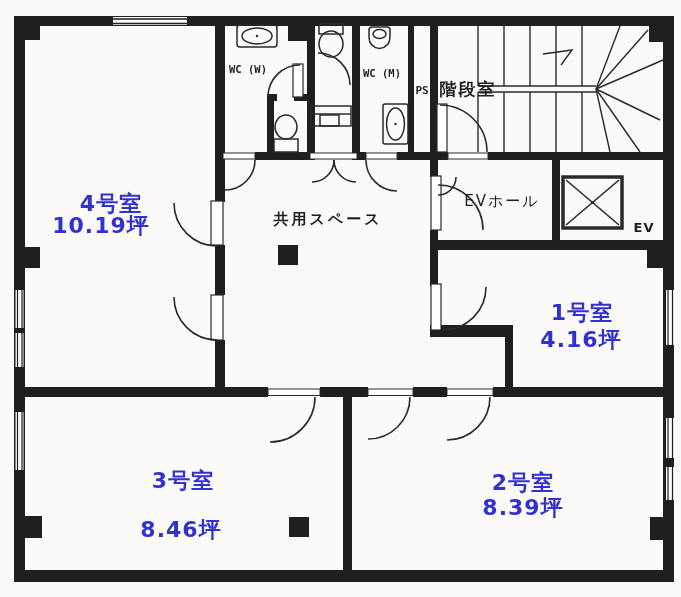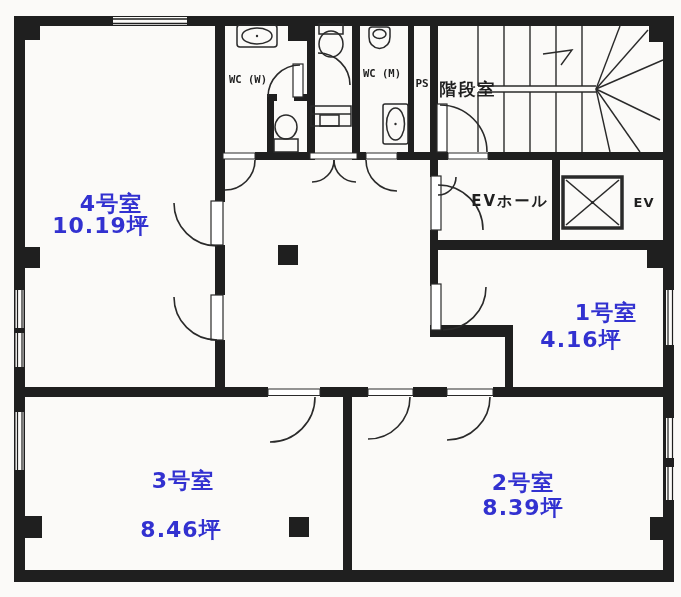--- a/index.html
+++ b/index.html
@@ -10,22 +10,22 @@
     overflow:hidden;
   }
   #plan-svg{position:absolute;left:0;top:0;}
   .lbl{position:absolute;transform:translate(-50%,-50%);white-space:nowrap;
        color:#1f1f1f;font-weight:700;line-height:1;}
   .room-name,.room-area{color:#3231d0;font-size:22px;font-weight:600;letter-spacing:1px;}
   .big-jp{font-size:15px;letter-spacing:3px;}
   .mid-jp{font-size:17px;letter-spacing:2px;}
   .small-lbl{font-size:10.5px;letter-spacing:0px;font-family:"DejaVu Sans Mono","Liberation Mono",monospace;font-weight:700;}
   .ps-lbl{font-size:11px;font-family:"DejaVu Sans Mono","Liberation Mono",monospace;font-weight:700;}
-  .ev-lbl{font-size:13px;font-weight:700;letter-spacing:1px;}
-  .evhall-lbl{font-size:15px;font-weight:700;letter-spacing:2px;margin-left:8px;}
+  .ev-lbl{font-size:13px;font-weight:700;letter-spacing:1px;margin-top:25px;}
+  .evhall-lbl{font-size:15px;font-weight:400;letter-spacing:2px;}
 </style>
 </head>
 <body>
 
 <div id="stage">
 
   <svg id="plan-svg" width="681" height="597" viewBox="0 0 681 597">
 
     <g fill="#1f1f1f" stroke="none">
 
@@ -212,35 +212,36 @@
         <rect x="383" y="104" width="25" height="40" rx="2"></rect>
         <ellipse cx="395.5" cy="124" rx="9" ry="16"></ellipse>
         <circle cx="395.5" cy="124" r="1.2" fill="#2a2a2a" stroke="none"></circle>
       </g>
     </g>
   </svg>
 
   <div class="lbl room-name" style="left:111px;top:204px;">4号室</div>
   <div class="lbl room-area" style="left:101px;top:226px;">10.19坪</div>
 
-  <div class="lbl room-name" style="left:582px;top:313px;margin-left:24px;">1号室</div>
+  <div class="lbl room-name" style="left:582px;top:313px;">1号室</div>
   <div class="lbl room-area" style="left:581px;top:340px;">4.16坪</div>
 
   <div class="lbl room-name" style="left:523px;top:483px;">2号室</div>
   <div class="lbl room-area" style="left:523px;top:508px;text-align:center;">8.39坪</div>
 
   <div class="lbl room-name" style="left:183px;top:481px;">3号室</div>
   <div class="lbl room-area" style="left:181px;top:506px;margin-top:24px;">8.46坪</div>
 
+  <div class="lbl big-jp" style="left:328px;top:219px;">共用スペース</div>
 
   <div class="lbl mid-jp" style="left:468px;top:89px;">階段室</div>
 
   <div class="lbl evhall-lbl" style="left:502px;top:201px;">EVホール</div>
 
   <div class="lbl ev-lbl" style="left:644px;top:202px;">EV</div>
 
-  <div class="lbl small-lbl" style="left:248px;top:79px;">WC (W)</div>
+  <div class="lbl small-lbl" style="left:248px;top:69px;">WC (W)</div>
 
   <div class="lbl small-lbl" style="left:382px;top:73px;">WC (M)</div>
 
-  <div class="lbl ps-lbl" style="left:422px;top:83px;">PS</div>
+  <div class="lbl ps-lbl" style="left:422px;top:90px;">PS</div>
 
 </div>
 
 </body></html>

